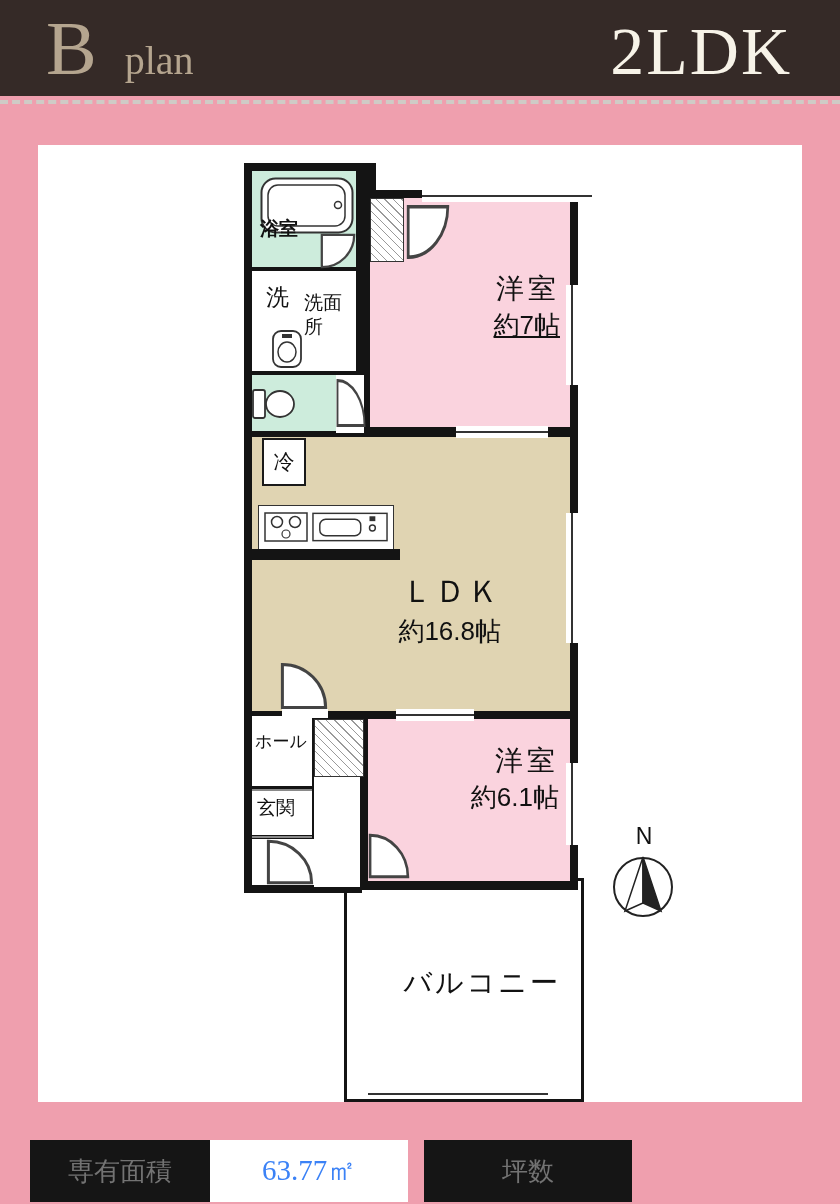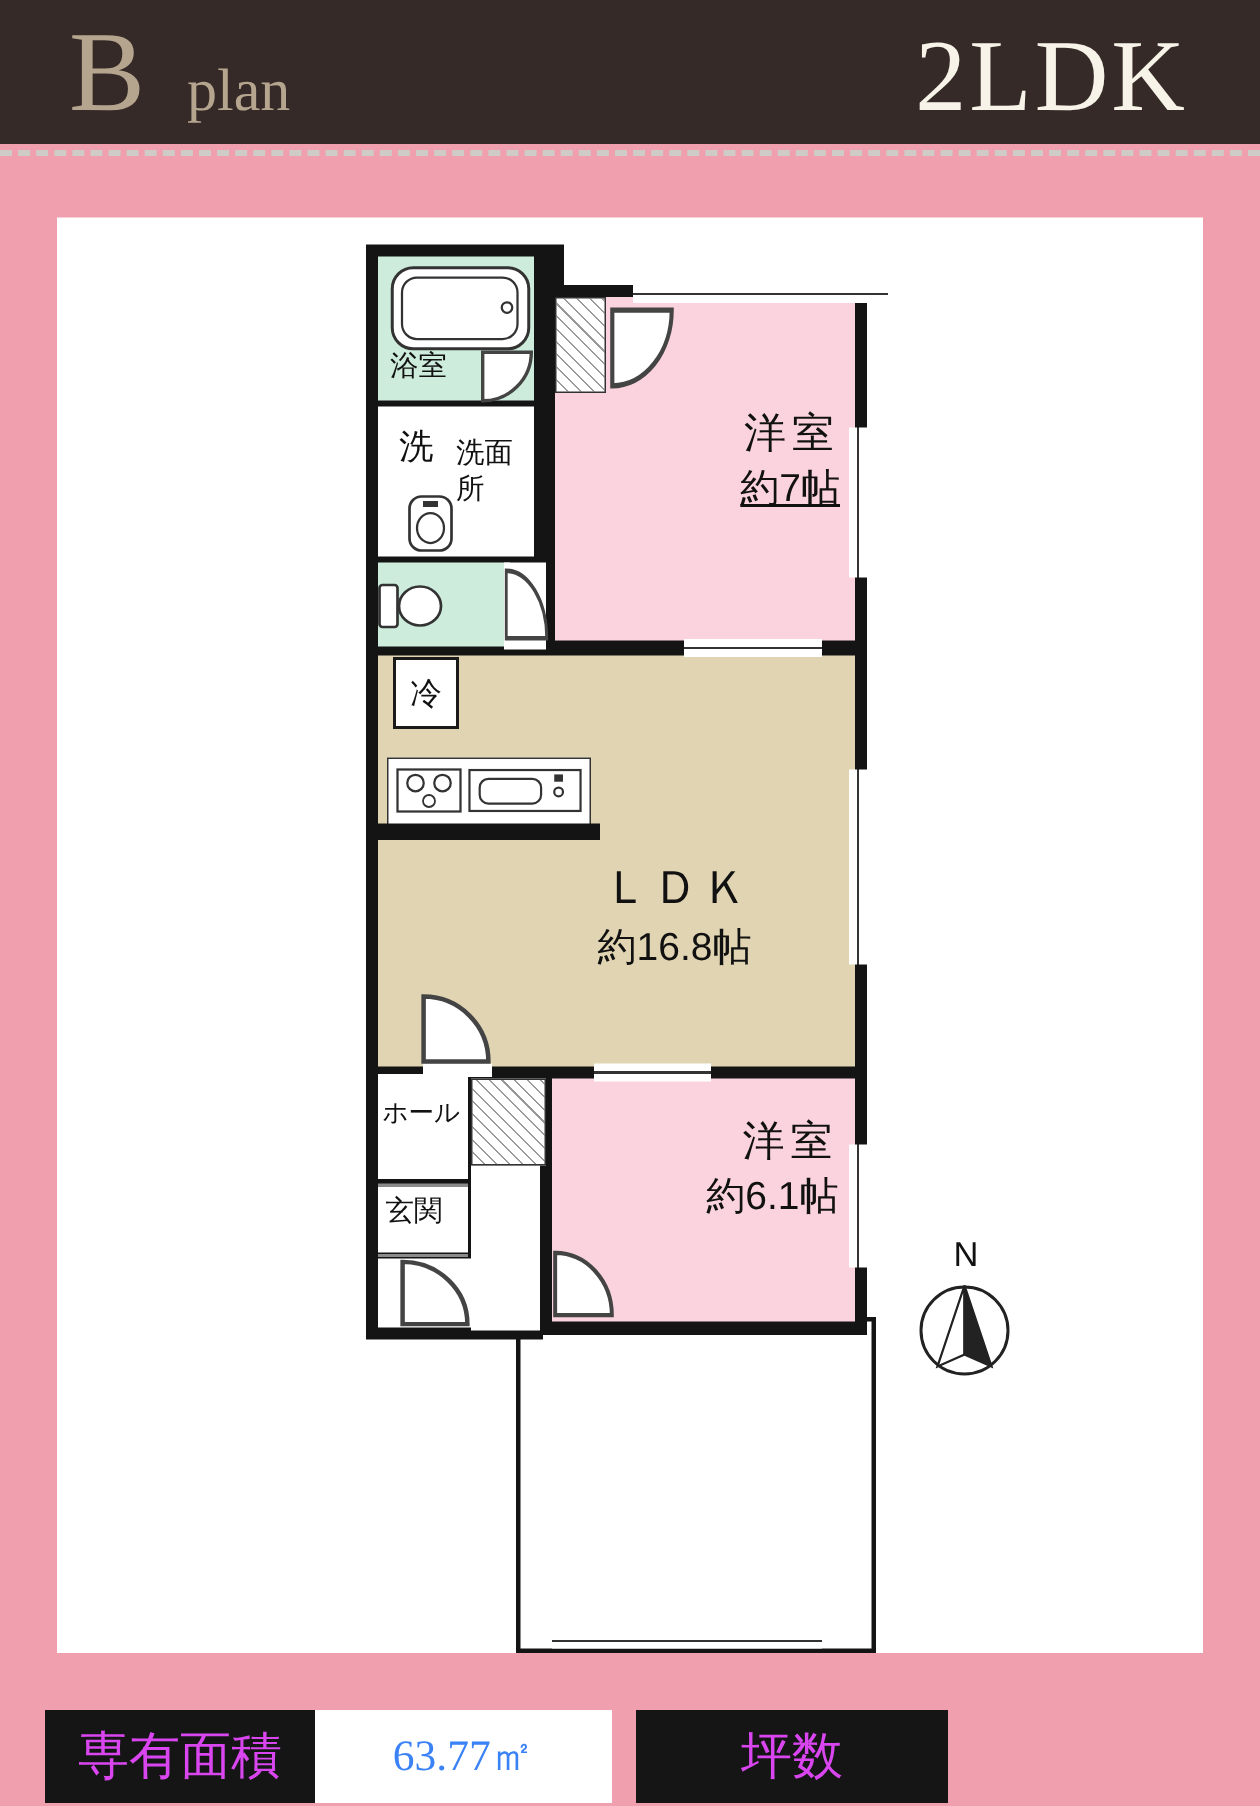--- a/index.html
+++ b/index.html
@@ -37,21 +37,21 @@
   .label{position:absolute;line-height:1.25;color:#111;}
   .center{text-align:right;}
   .steps{position:absolute;background:#8a8a8a;}
   .counter{position:absolute;background:#fff;border:1.5px solid #333;}
   .fridge{position:absolute;background:#fff;border:2px solid #1a1a1a;
     display:flex;align-items:center;justify-content:center;font-size:21px;}
   .balcony{position:absolute;background:#fff;border:3px solid #141414;}
   
   .footer-box{position:absolute;height:62px;display:flex;
     font-family:"Liberation Serif","DejaVu Serif",serif;}
-  .fb-label{background:#151515;color:#d946ef;display:flex;align-items:center;justify-content:center;font-size:34px;}
+  .fb-label{background:#151515;color:#737373;display:flex;align-items:center;justify-content:center;font-size:26px;}
   .fb-value{background:#fff;color:#3b82f6;display:flex;align-items:center;justify-content:center;font-size:29px;}
   .compass-n{position:absolute;font-size:23px;text-align:center;}
 </style>
 </head>
 <body>
 
 <div class="header">
   <span class="plan-letter">B</span>
   <span class="plan-word">plan</span>
   <span class="layout-type">2LDK</span>
@@ -141,36 +141,37 @@
     <rect x="1" y="1" width="76" height="28" fill="#fff" stroke="#333" stroke-width="1.5"></rect>
     <rect x="8" y="7" width="42" height="17" rx="6" fill="none" stroke="#333" stroke-width="1.5"></rect>
     <circle cx="62" cy="16" r="3" fill="none" stroke="#333" stroke-width="1.5"></circle>
     <rect x="59" y="4" width="6" height="5" fill="#333"></rect>
   </svg>
   <div class="wall" style="left:206px;top:404px;width:156px;height:11px;"></div>
   <div class="fridge" style="left:224px;top:293px;width:40px;height:44px;">
     <span>冷</span>
   </div>
 
-  <div class="label" style="left:222px;top:88px;font-size:19px;">浴室</div>
+  <div class="label" style="left:222px;top:72px;font-size:19px;font-weight:bold;">浴室</div>
   <div class="label" style="left:228px;top:138px;font-size:23px;">洗</div>
   <div class="label" style="left:266px;top:146px;width:42px;font-size:19px;">洗面所</div>
 
   <div class="label center" style="left:342px;top:126px;width:180px;font-size:28px;letter-spacing:4px;">洋室</div>
   <div class="label center" style="left:342px;top:164px;width:180px;font-size:26px;text-decoration:underline;">約7帖</div>
 
   <div class="label center" style="left:283px;top:428px;width:180px;font-size:31px;letter-spacing:2px;">ＬＤＫ</div>
   <div class="label center" style="left:283px;top:470px;width:180px;font-size:26px;">約16.8帖</div>
 
   <div class="label" style="left:217px;top:586px;font-size:17px;">ホール</div>
   <div class="label" style="left:219px;top:651px;font-size:19px;">玄関</div>
 
   <div class="label center" style="left:341px;top:598px;width:180px;font-size:28px;letter-spacing:4px;">洋室</div>
   <div class="label center" style="left:341px;top:636px;width:180px;font-size:26px;">約6.1帖</div>
 
+  <div class="label center" style="left:323px;top:820px;width:200px;font-size:28px;letter-spacing:3px;">バルコニー</div>
 
   <div class="compass-n" style="left:588px;top:678px;width:36px;">N</div>
   <svg class="abs" style="left:572px;top:708px;width:66px;height:66px;" viewBox="0 0 66 66">
     <circle cx="33" cy="34" r="29" fill="#fff" stroke="#222" stroke-width="2"></circle>
     <polygon points="33,4 33,50 15,58" fill="#fff" stroke="#222" stroke-width="1.5"></polygon>
     <polygon points="33,4 33,50 51,58" fill="#222" stroke="#222" stroke-width="1.5"></polygon>
   </svg>
 </div>
 
 <div class="footer-box" style="left:30px;top:1140px;width:378px;">

